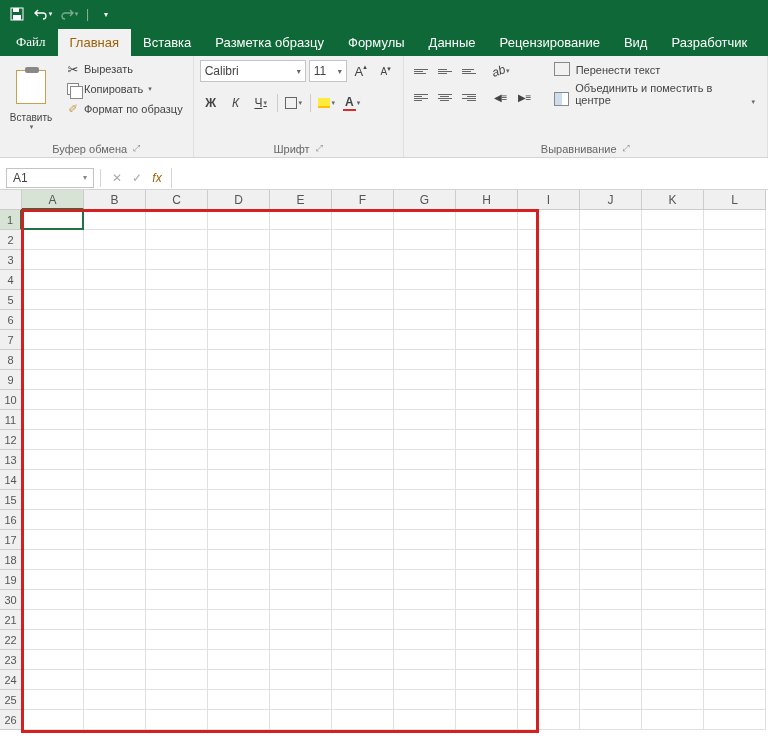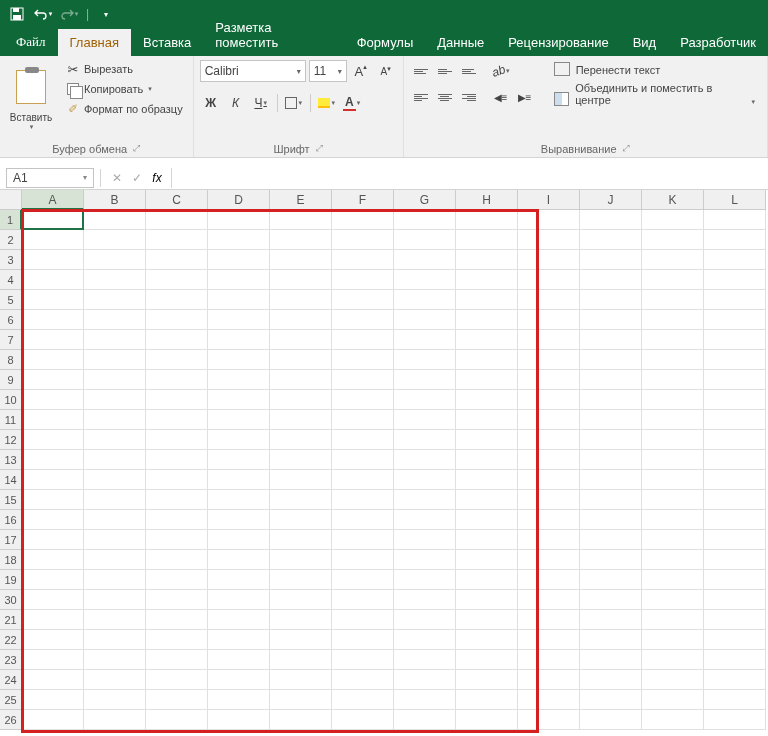--- a/index.html
+++ b/index.html
@@ -54,21 +54,21 @@
 .wrap-merge { display: flex; flex-direction: column; gap: 2px; padding-left: 6px; }
 .wrap-btn { display: flex; align-items: flex-end; gap: 6px; padding: 2px 6px; cursor: pointer; font-size: 11px; color: #444; }
 .wrap-ic { width: 16px; height: 14px; border: 1px solid #888; position: relative; }
 .merge-ic { width: 16px; height: 14px; border: 1px solid #888; background: linear-gradient(90deg,#cde 50%,#fff 50%); }
 
 .formula-bar { height: 24px; border-bottom: 1px solid #d4d4d4; display: flex; align-items: center; background: #fff; margin-top: 8px; }
 .name-box { width: 88px; height: 20px; border: 1px solid #c4c4c4; margin-left: 6px; display: flex; align-items: center; padding: 0 6px; font-size: 12px; color: #444; }
 .name-box .arrow { margin-left: auto; font-size: 8px; color: #888; }
 .fb-sep { width: 1px; height: 18px; background: #d4d4d4; margin: 0 6px; }
 .fb-btn { width: 20px; height: 20px; display: flex; align-items: center; justify-content: center; color: #aaa; font-size: 12px; cursor: pointer; }
-.fb-btn.fx { font-style: italic; color: #000000; }
+.fb-btn.fx { font-style: italic; color: #a16207; }
 .fb-input { flex: 1; height: 20px; border: none; outline: none; padding: 0 6px; font-size: 12px; border-left: 1px solid #d4d4d4; margin-left: 4px; }
 
 .sheet { display: flex; height: calc(736px - 28px - 28px - 102px - 8px - 24px); position: relative; }
 .corner { width: 22px; height: 20px; background: #f0f0f0; border-right: 1px solid #ccc; border-bottom: 1px solid #ccc; }
 .col-headers { display: flex; height: 20px; }
 .col-h { width: 62px; background: #f0f0f0; border-right: 1px solid #ccc; border-bottom: 1px solid #ccc; text-align: center; font-size: 12px; color: #555; line-height: 20px; }
 .col-h.sel { background: #d7e4d5; border-bottom: 2px solid #217346; }
 .row-headers { display: flex; flex-direction: column; }
 .row-h { width: 22px; height: 20px; background: #f0f0f0; border-right: 1px solid #ccc; border-bottom: 1px solid #ccc; text-align: center; font-size: 11px; color: #555; line-height: 20px; }
 .row-h.sel { background: #d7e4d5; border-right: 2px solid #217346; }
@@ -105,21 +105,21 @@
       <span class="split-arrow" style="color:#fff">▾</span>
     </div>
   <span class="sep">|</span>
   <div class="qat-btn" style="font-size:8px">▾</div>
 </div>
 
 <div class="tabs">
   <div class="tab file">Файл</div>
   <div class="tab active">Главная</div>
   <div class="tab">Вставка</div>
-  <div class="tab">Разметка поместить</div>
+  <div class="tab">Разметка образцу</div>
   <div class="tab">Формулы</div>
   <div class="tab">Данные</div>
   <div class="tab">Рецензирование</div>
   <div class="tab">Вид</div>
   <div class="tab">Разработчик</div>
 </div>
 
 <div class="ribbon">
 
   <div class="group">

